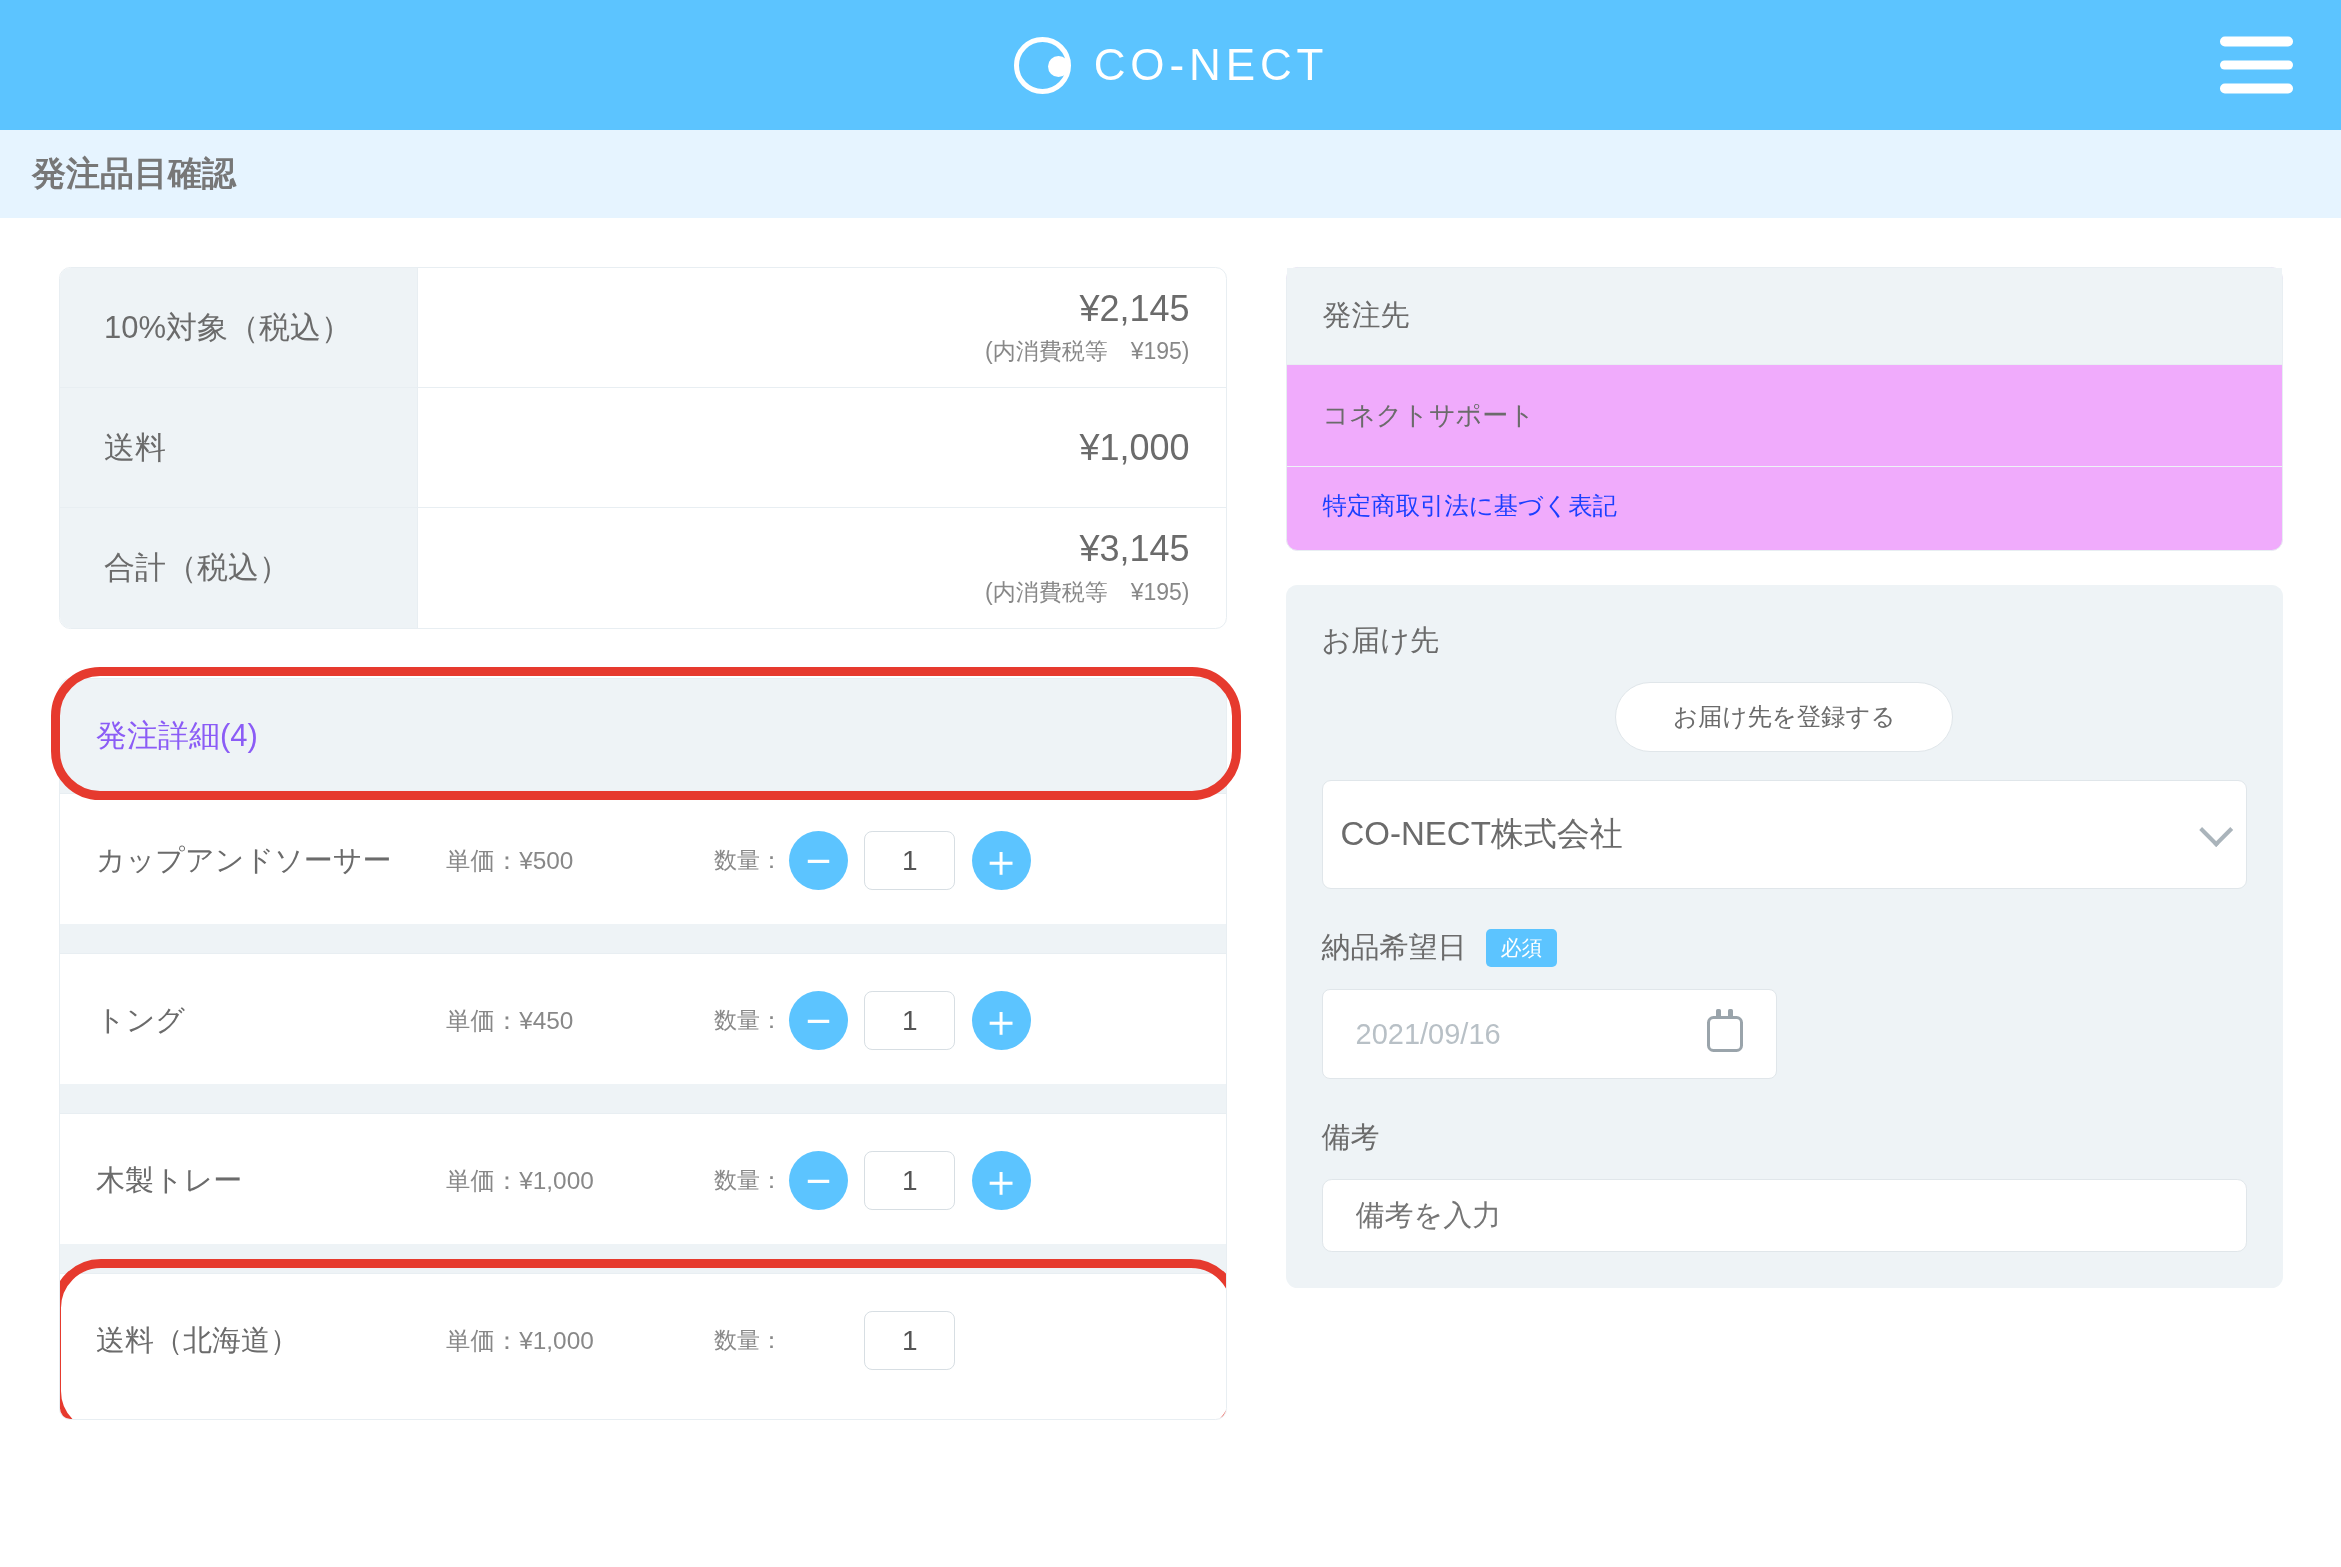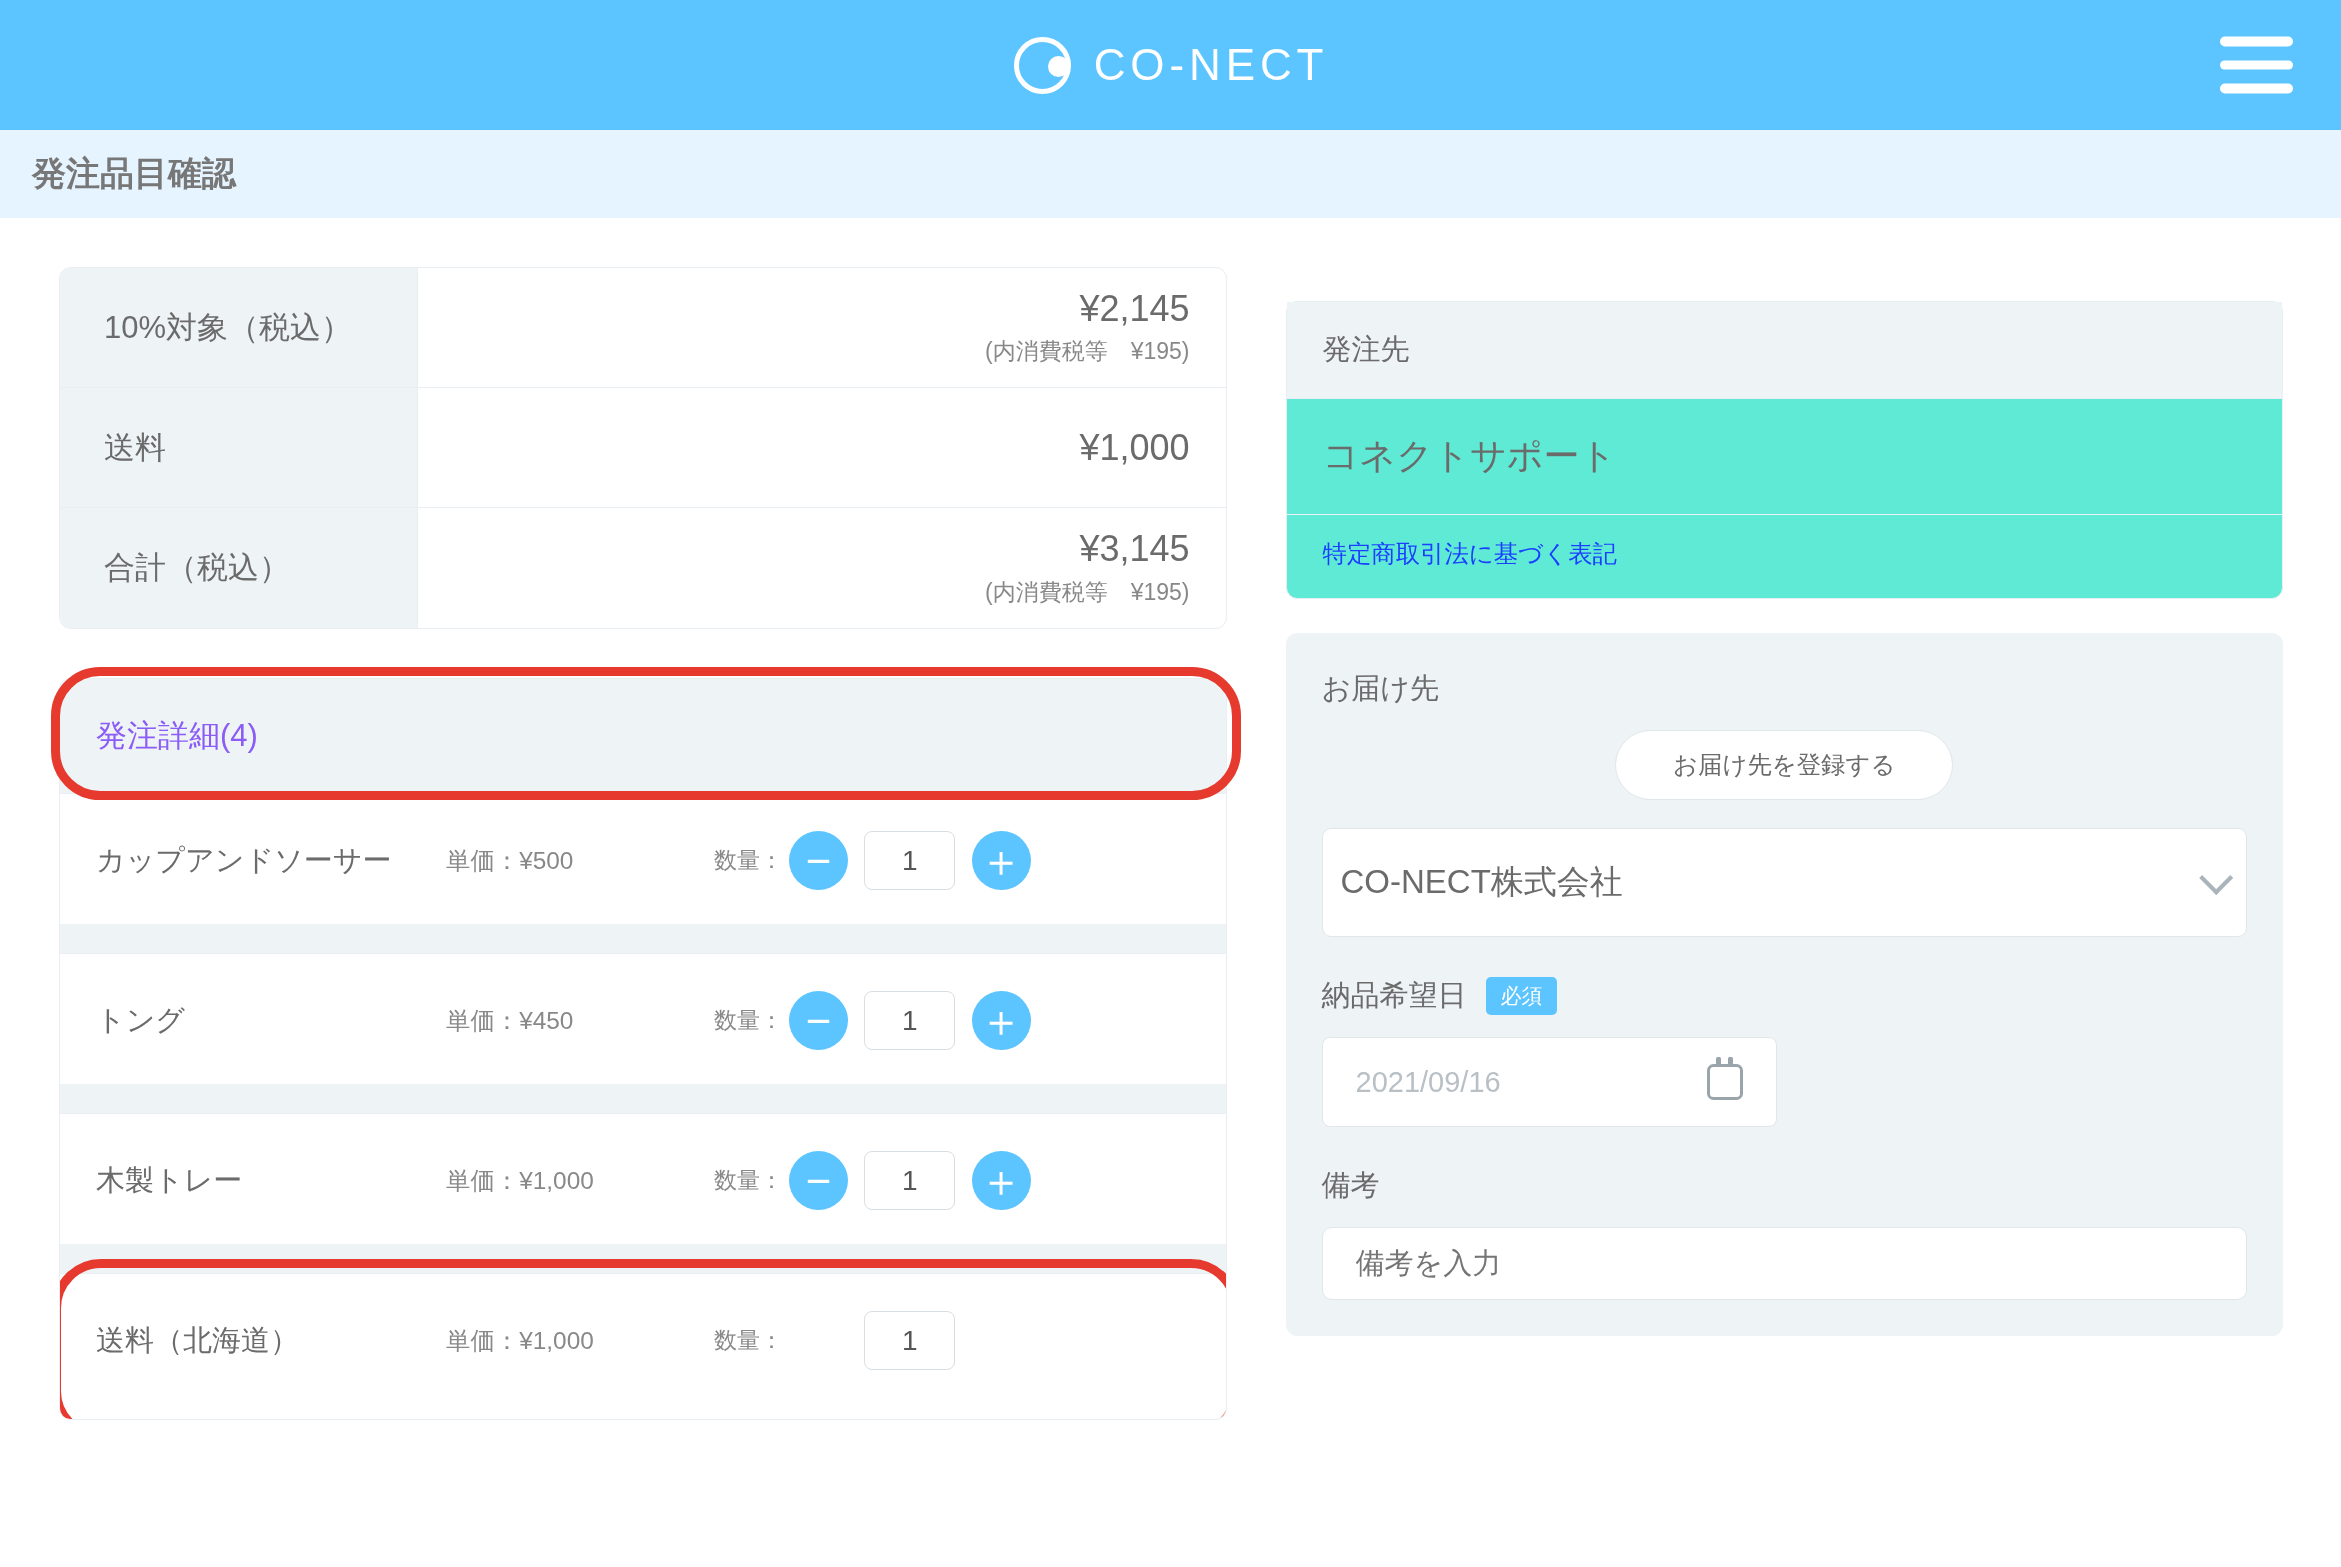--- a/index.html
+++ b/index.html
@@ -181,31 +181,30 @@
   height: 29px;
   background: #eef3f6;
   margin: 34px -36px 0 -36px;
 }
 .item-last { padding-bottom: 49px; border-bottom: none; }
 
 
 .card {
   border: 1.6px solid #e8eef2;
   border-radius: 11.4px;
-  background: #5eead4;
-  margin-top: 34px;
+  background: #f0abfc;
 }
 .card-head {
   background: #eef3f6;
   padding: 28px 36px;
   font-size: 29px;
   color: #6b6b6b;
   border-bottom: 1.6px solid #e8eef2;
 }
-.card-body { padding: 33px 36px; font-size: 36px; color: #6b6b6b; }
+.card-body { padding: 33px 36px; font-size: 26px; color: #6b6b6b; }
 .card-link {
   padding: 23px 36px 28px;
   border-top: 1.6px solid #eef3f6;
 }
 .card-link a { color: #1a3fff; font-size: 24.4px; text-decoration: none; }
 
 .panel {
   background: #eef3f6;
   border-radius: 11.4px;
   padding: 36px;

